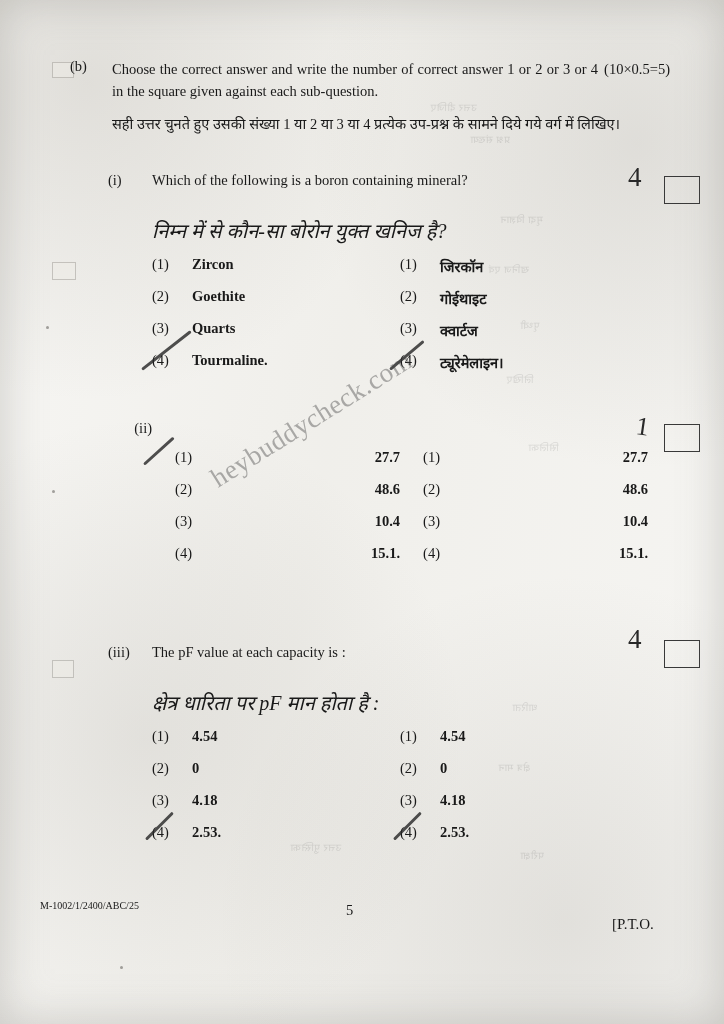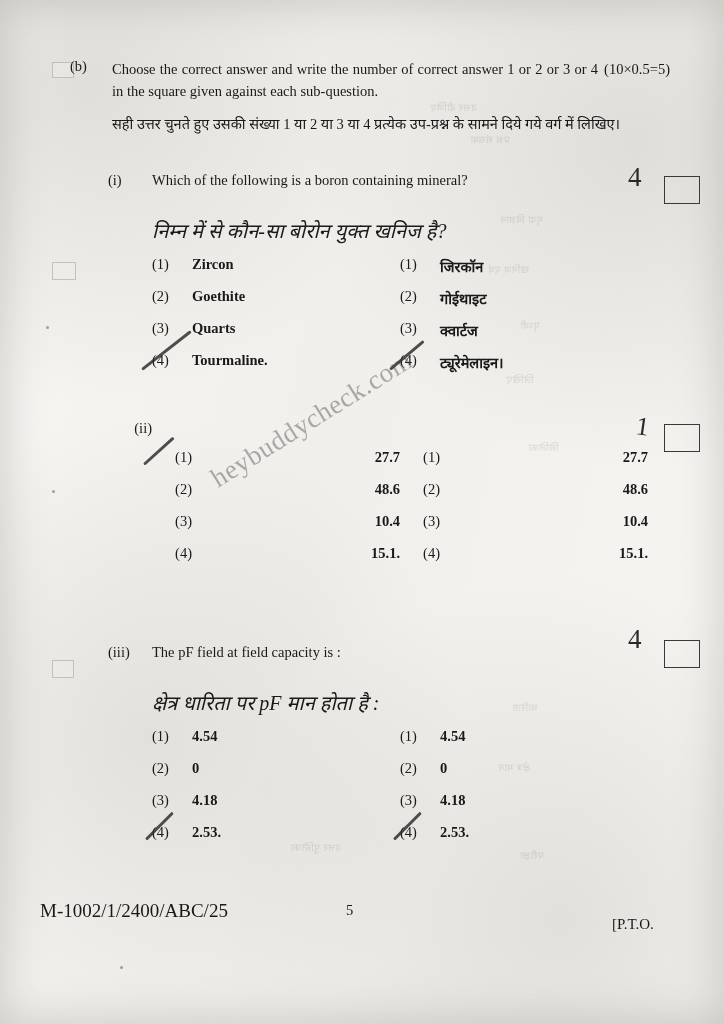--- a/index.html
+++ b/index.html
@@ -169,21 +169,21 @@
     font-family: "Liberation Serif", serif;
     letter-spacing: 0.5px;
     pointer-events: none;
   }
 
   
   .footer-left {
     position: absolute;
     left: 40px;
     top: 900px;
-    font-size: 19px;
+    font-size: 10px;
   }
   .footer-center {
     position: absolute;
     left: 346px;
     top: 902px;
     font-size: 14.5px;
   }
   .footer-right {
     position: absolute;
     left: 612px;
@@ -344,21 +344,21 @@
 
         <div class="strike" style="left:-8px; top:14px; width:40px; transform:rotate(-42deg);"></div>
       </div>
       <div class="ansbox" style="left:556px; top:4px;"></div>
       <div class="ansdigit slim" style="left:528px; top:-8px;">1</div>
     </div>
 
     <div class="q" style="top:644px;">
       <div class="q-head">
         <div class="q-num">(iii)</div>
-        <div class="q-en">The pF field at field capacity is :</div>
+        <div class="q-en">The pF value at each capacity is :</div>
       </div>
       <div class="q-hi">क्षेत्र धारिता पर  pF मान होता है :</div>
       <div class="opts">
         <div class="opt-row">
           <div class="opt-col">
             <div class="opt-n">(1)</div>
             <div class="opt-t">4.54</div>
           </div>
           <div class="opt-col">
             <div class="opt-n">(1)</div>

